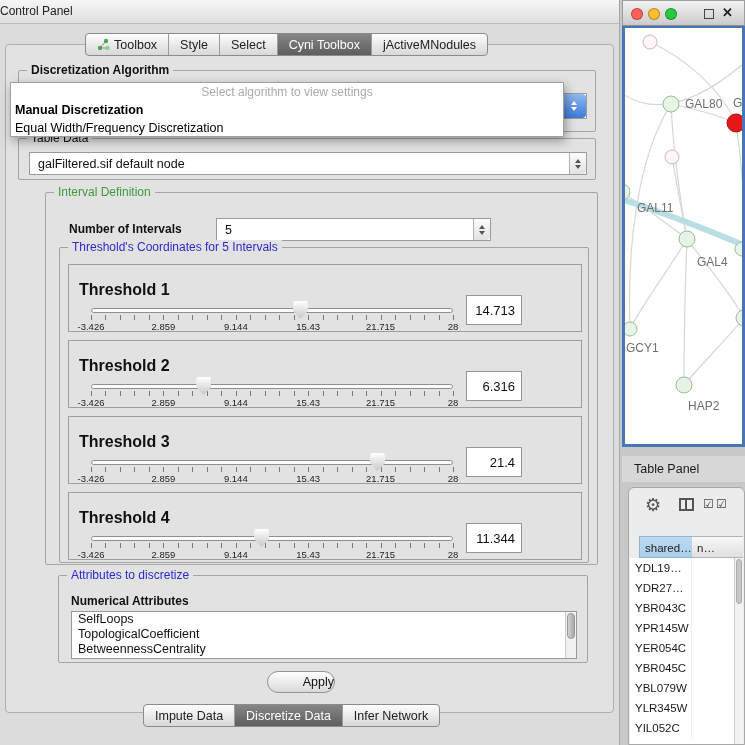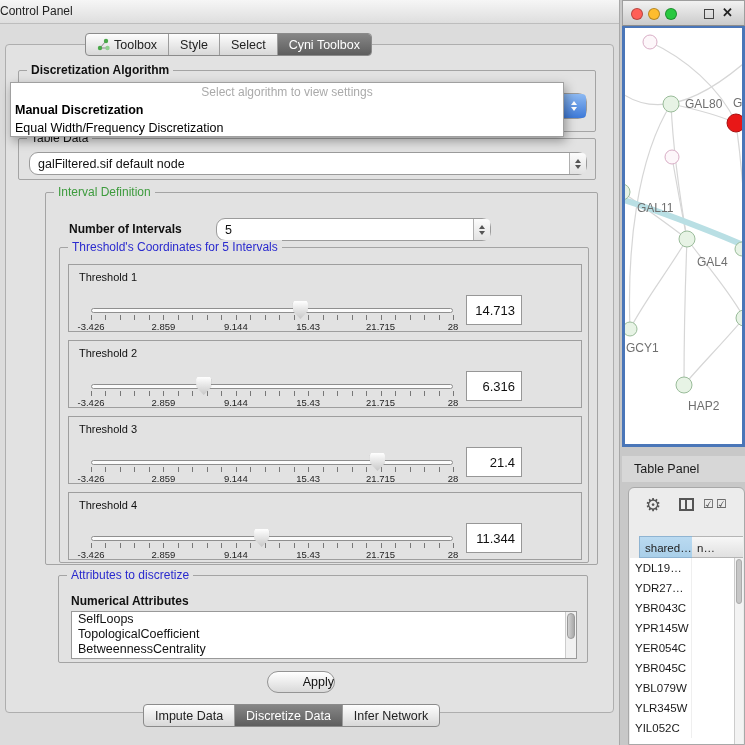--- a/index.html
+++ b/index.html
@@ -15,38 +15,38 @@
   .seg-item{display:flex;align-items:center;gap:4px;padding:0 11px;font-size:12.5px;color:#222;border-left:1px solid #9c9c9c;cursor:default;white-space:nowrap;}
   .seg-item:first-child{border-left:none;}
   .seg-item.sel{background:linear-gradient(#868686,var(--sel-dark,#5e5e5e));color:#fff;}
 
   .group{position:absolute;border:1px solid #a4a4a4;border-radius:2px;}
   .legend{position:absolute;top:-8px;left:8px;background:#e2e2e2;padding:0 4px;font-size:12px;color:#111;white-space:nowrap;}
   .legend.bold{font-weight:bold;}
   .legend.green{color:var(--legend-green,#3d9b3d);}
   .legend.blue{color:var(--legend-blue,#2a2ace);}
 
-  .combo{position:absolute;background:#fff;border:1px solid #9b9b9b;border-radius:9px;font-size:12.5px;color:#111;display:flex;align-items:center;padding-left:8px;}
+  .combo{position:absolute;background:#fff;border:1px solid #9b9b9b;border-radius:0;font-size:12.5px;color:#111;display:flex;align-items:center;padding-left:8px;}
   .combo-text{white-space:nowrap;overflow:hidden;}
   .spin-cap{position:absolute;right:0;top:0;bottom:0;width:17px;border-left:1px solid #b0b0b0;background:linear-gradient(#fcfcfc,#e2e2e2);border-radius:0 4px 4px 0;display:flex;flex-direction:column;align-items:center;justify-content:center;}
   .tri-u{width:0;height:0;border-left:3.5px solid transparent;border-right:3.5px solid transparent;border-bottom:4.5px solid #555;margin-bottom:2px;}
   .tri-d{width:0;height:0;border-left:3.5px solid transparent;border-right:3.5px solid transparent;border-top:4.5px solid #555;}
   .blue-cap{position:absolute;right:0;top:0;bottom:0;width:24px;background:linear-gradient(#8db9f2,#3e7ad8);border-radius:0 4px 4px 0;display:flex;flex-direction:column;align-items:center;justify-content:center;}
   .blue-cap .tri-u{border-bottom-color:#fff;}
   .blue-cap .tri-d{border-top-color:#fff;}
 
   #algo-overlay{position:absolute;left:10px;top:82px;width:554px;height:55px;background:#fff;border:1px solid #a0a0a0;box-shadow:2px 4px 10px rgba(0,0,0,.35);z-index:10;font-size:12.5px;}
   .ov-hdr{height:18px;line-height:18px;text-align:center;color:#aaa;font-size:12px;}
   .ov-item{height:18px;line-height:18px;padding-left:4px;color:#000;}
   .ov-item.bold{font-weight:bold;}
 
   .bold-label{position:absolute;font-weight:bold;font-size:12px;color:#111;white-space:nowrap;}
 
   .thr-box{position:absolute;left:8px;width:514px;height:68px;border:1px solid #9e9e9e;background:#e2e2e2;}
-  .thr-label{position:absolute;left:10px;top:6px;font-weight:normal;font-size:11px;}
+  .thr-label{position:absolute;left:10px;top:16px;font-weight:bold;font-size:16px;}
   .slider{position:absolute;left:22px;top:36px;width:362px;height:30px;}
   .track{position:absolute;left:0;top:7px;width:100%;height:5px;background:#fbfbfb;border:1px solid #8f8f8f;border-radius:3px;}
   .thumb{position:absolute;top:0;width:15px;height:18px;margin-left:-7px;background:linear-gradient(#ffffff,#c7c7c7);clip-path:polygon(8% 0,92% 0,100% 12%,100% 55%,50% 100%,0 55%,0 12%);filter:drop-shadow(0 0 1px #666);}
   .ticks{position:absolute;left:0;top:14px;width:363px;height:5px;background:repeating-linear-gradient(90deg,#777 0 1px,transparent 1px 14.48px);}
   .scale{position:absolute;left:0;top:20px;width:100%;height:12px;font-size:9.5px;color:#222;}
   .scale span{position:absolute;transform:translateX(-50%);white-space:nowrap;}
   .thr-value{position:absolute;left:397px;top:30px;width:56px;height:30px;border:1px solid #979797;background:#fff;font-size:13px;text-align:right;padding-right:6px;font-family:"Liberation Sans",sans-serif;color:#111;}
 
   #attr-list{position:absolute;left:12px;top:35px;width:506px;height:48px;background:#fff;border:1px solid #999;overflow:hidden;font-size:12.5px;}
   .li{height:15px;line-height:15px;padding-left:6px;white-space:nowrap;}
@@ -105,20 +105,23 @@
         <span>Toolbox</span>
       </div>
       <div class="seg-item">
         <span>Style</span>
       </div>
       <div class="seg-item">
         <span>Select</span>
       </div>
       <div class="seg-item sel">
         <span>Cyni Toolbox</span>
+      </div>
+      <div class="seg-item">
+        <span>jActiveMNodules</span>
       </div>
     </div>
 
   <div class="group" style="left:18px;top:70px;width:578px;height:62px;z-index:1">
     <span class="legend bold">Discretization Algorithm</span>
     <div class="combo" style="left:10px;top:22px;width:558px;height:26px">
       <span class="combo-text"></span>
       <div class="blue-cap">
           <div class="tri-u"></div>
           <div class="tri-d"></div>

